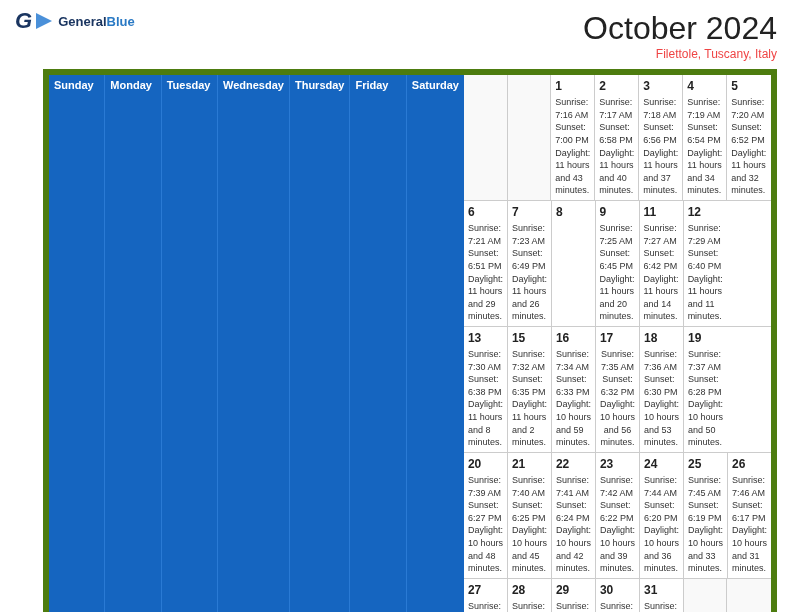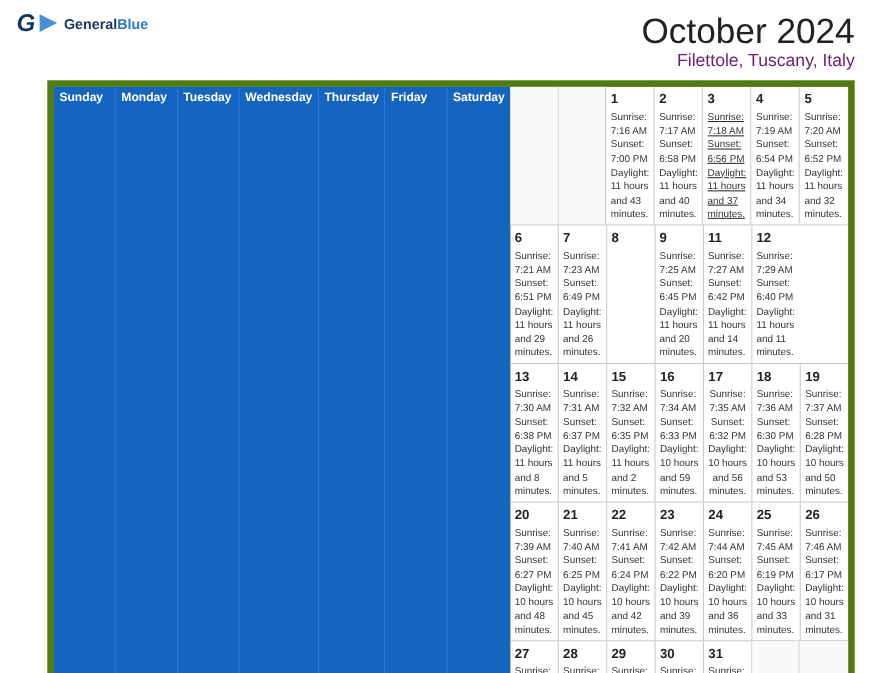--- a/index.html
+++ b/index.html
@@ -25,22 +25,22 @@
     }
     .title-block {
       text-align: right;
     }
     .month-title {
       font-size: 32px;
       font-weight: normal;
       color: #222;
     }
     .location {
-      font-size: 16px;
-      color: #701a75;
+      font-size: 12px;
+      color: #ef4444;
     }
     .calendar {
       flex: 1;
       display: flex;
       flex-direction: row;
       border: 6px solid #4d7c0f;
       margin-left: 28px;
     }
     .cal-header-row {
       display: grid;
@@ -156,21 +156,21 @@
 Daylight: 11 hours and 43 minutes.</div>
           </div>
           <div class="cal-cell">
             <span class="day-num">2</span>
             <div class="cell-detail" style="white-space: pre-line;">Sunrise: 7:17 AM
 Sunset: 6:58 PM
 Daylight: 11 hours and 40 minutes.</div>
           </div>
           <div class="cal-cell">
             <span class="day-num">3</span>
-            <div class="cell-detail" style="white-space: pre-line; text-decoration: underline;">Sunrise: 7:18 AM
+            <div class="cell-detail" style="white-space: pre-line;">Sunrise: 7:18 AM
 Sunset: 6:56 PM
 Daylight: 11 hours and 37 minutes.</div>
           </div>
           <div class="cal-cell">
             <span class="day-num">4</span>
             <div class="cell-detail" style="white-space: pre-line;">Sunrise: 7:19 AM
 Sunset: 6:54 PM
 Daylight: 11 hours and 34 minutes.</div>
           </div>
           <div class="cal-cell">
@@ -214,26 +214,20 @@
 Sunset: 6:40 PM
 Daylight: 11 hours and 11 minutes.</div>
           </div>
         </div>
         <div class="cal-row">
           <div class="cal-cell">
             <span class="day-num">13</span>
             <div class="cell-detail" style="white-space: pre-line;">Sunrise: 7:30 AM
 Sunset: 6:38 PM
 Daylight: 11 hours and 8 minutes.</div>
-          </div>
-          <div class="cal-cell">
-            <span class="day-num">14</span>
-            <div class="cell-detail" style="white-space: pre-line;">Sunrise: 7:31 AM
-Sunset: 6:37 PM
-Daylight: 11 hours and 5 minutes.</div>
           </div>
           <div class="cal-cell">
             <span class="day-num">15</span>
             <div class="cell-detail" style="white-space: pre-line;">Sunrise: 7:32 AM
 Sunset: 6:35 PM
 Daylight: 11 hours and 2 minutes.</div>
           </div>
           <div class="cal-cell">
             <span class="day-num">16</span>
             <div class="cell-detail" style="white-space: pre-line;">Sunrise: 7:34 AM

